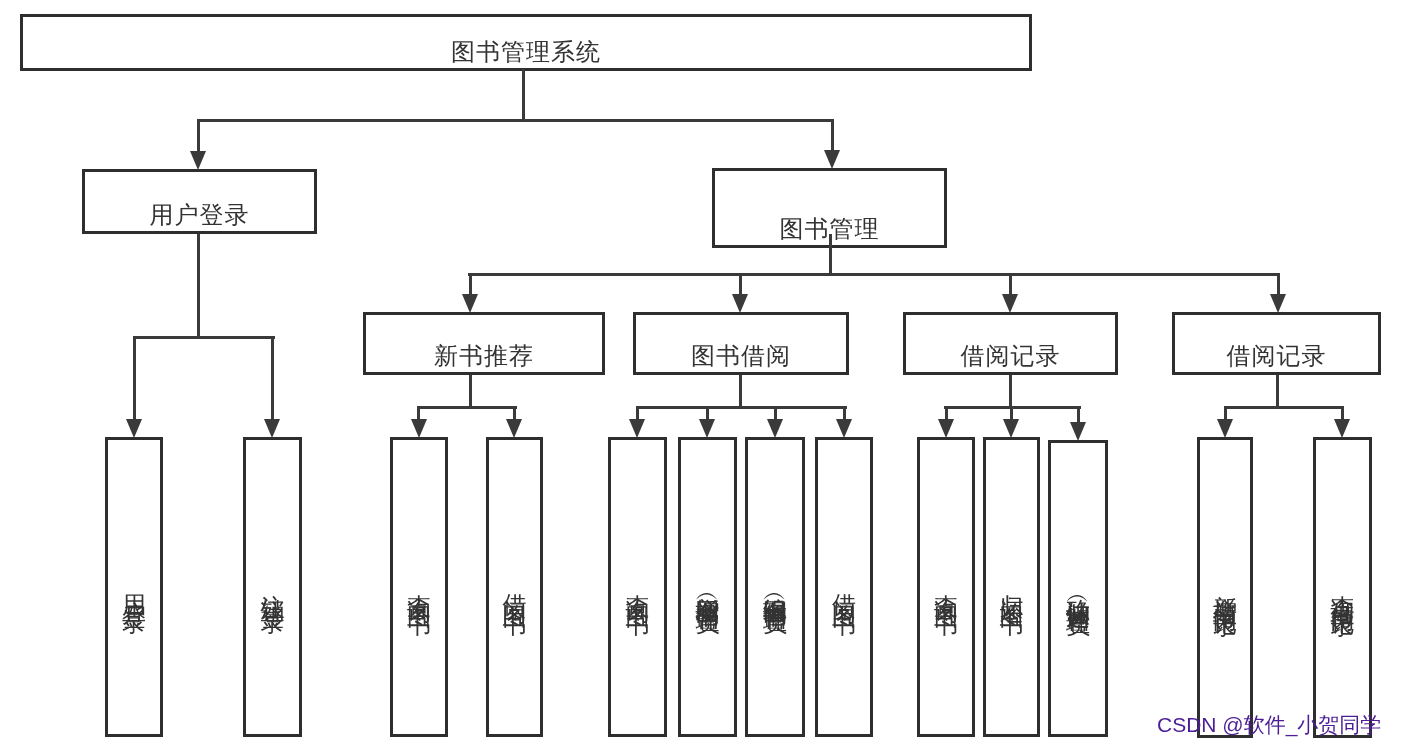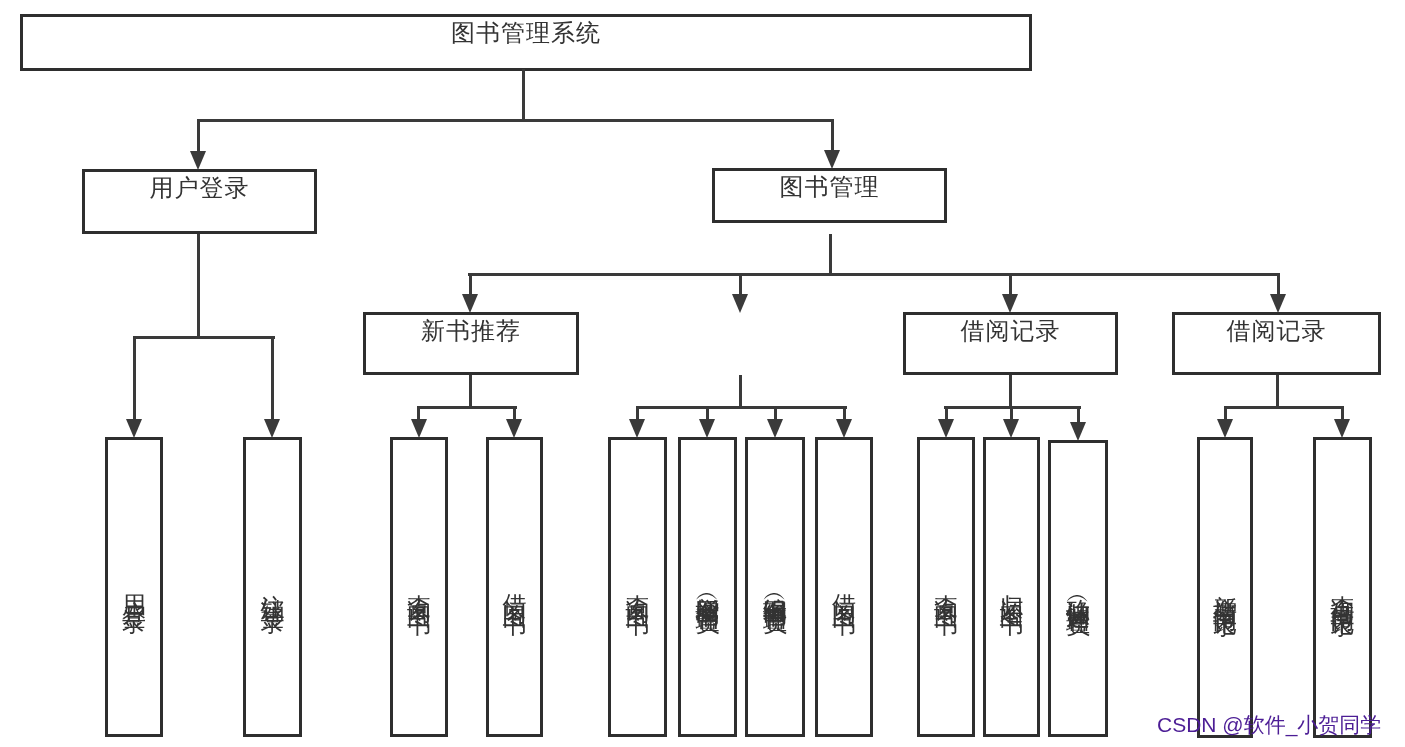--- a/index.html
+++ b/index.html
@@ -10,21 +10,21 @@
     background:#ffffff;
     font-family:"Liberation Sans","DejaVu Sans",sans-serif;
     color:#333333;
     overflow:hidden;
   }
   
   .nbox{
     position:absolute;
     border:3px solid #2e2e2e;
     background:#ffffff;
-    display:flex;align-items:flex-start;justify-content:center;
+    display:flex;align-items:flex-end;justify-content:center;
     font-size:24px;letter-spacing:1px;color:#333333;
   }
   .leaf{
     position:absolute;
     border:3px solid #2e2e2e;
     background:#ffffff;
     display:flex;align-items:center;justify-content:center;
   }
   .vtext{
     writing-mode:vertical-rl;
@@ -61,26 +61,29 @@
 
 <div class="canvas">
 
   <div class="nbox" style="left:20px;top:14px;width:1012px;height:57px;">
     <span>图书管理系统</span>
   </div>
 
   <div class="nbox" style="left:82px;top:169px;width:235px;height:65px;">
     <span>用户登录</span>
   </div>
-  <div class="nbox" style="left:712px;top:168px;width:235px;height:55px;">
+  <div class="nbox" style="left:712px;top:168px;width:235px;height:80px;">
     <span>图书管理</span>
   </div>
 
-  <div class="nbox" style="left:363px;top:312px;width:216px;height:63px;">
+  <div class="nbox" style="left:363px;top:312px;width:242px;height:63px;">
     <span>新书推荐</span>
+  </div>
+  <div class="nbox" style="left:633px;top:312px;width:216px;height:63px;">
+    <span>图书借阅</span>
   </div>
   <div class="nbox" style="left:903px;top:312px;width:215px;height:63px;">
     <span>借阅记录</span>
   </div>
   <div class="nbox" style="left:1172px;top:312px;width:209px;height:63px;font-family:Liberation Serif, serif;">
     <span>借阅记录</span>
   </div>
 
   <div class="leaf" style="left:105px;top:437px;width:58px;height:300px;">
     <span class="vtext">用户登录</span>

